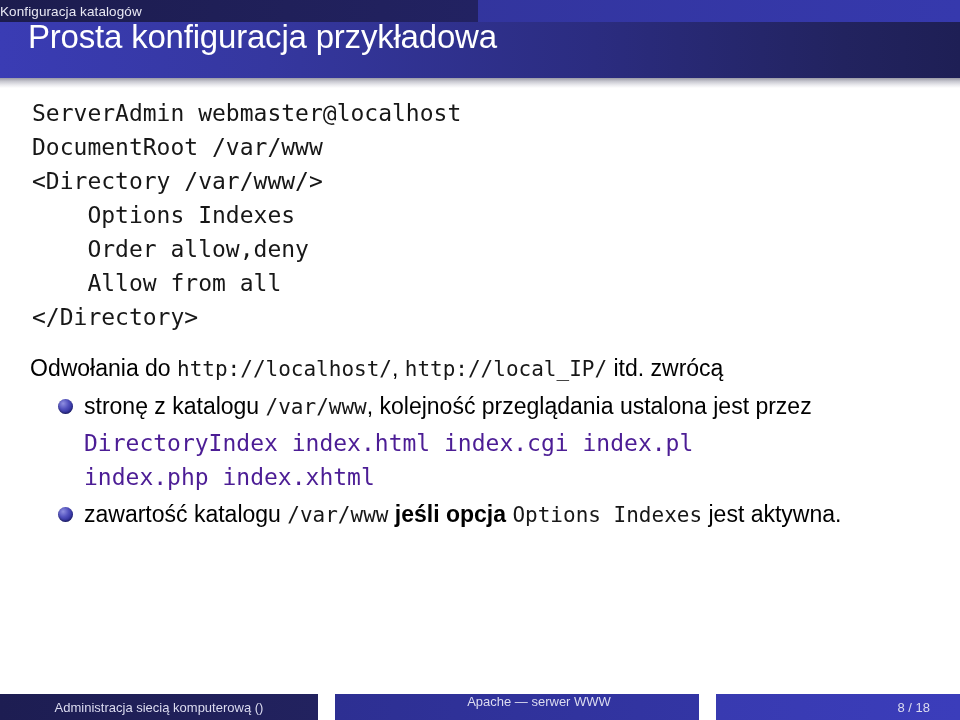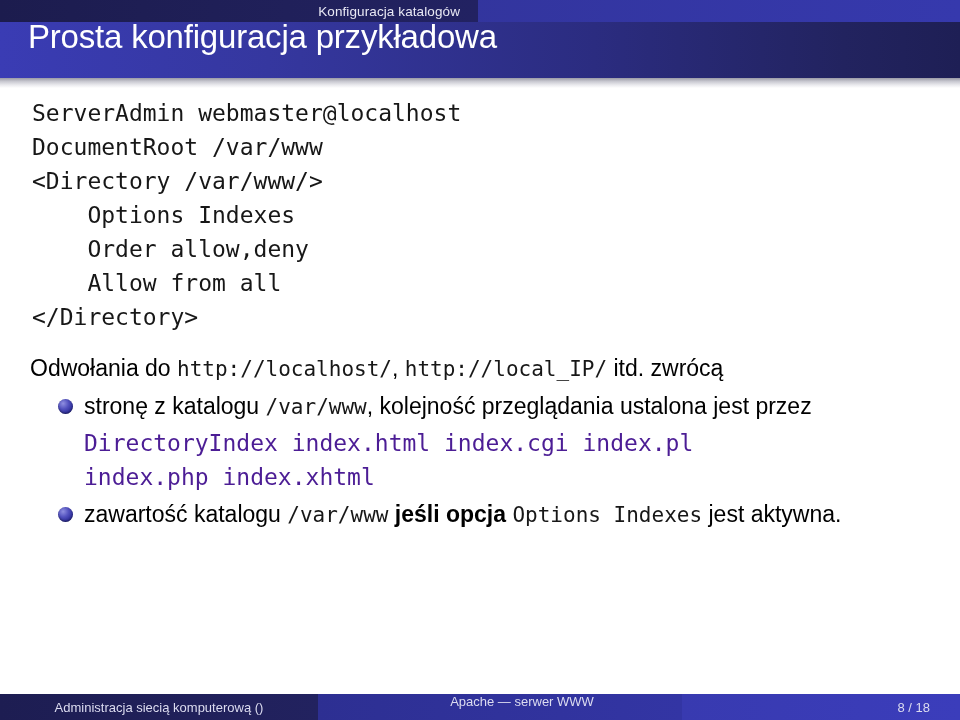--- a/index.html
+++ b/index.html
@@ -33,21 +33,20 @@
   }
   .header-section-tab {
     position: absolute;
     top: 0;
     left: 0;
     width: 478px;
     height: 22px;
     background: linear-gradient(to right, #1c1c4e 0%, #20205a 60%, #222262 100%);
     display: flex;
     align-items: center;
-    justify-content: flex-end;
     box-sizing: border-box;
     padding-right: 18px;
   }
   .header-section-title {
     color: #e8e8f4;
     font-size: 13.5px;
     letter-spacing: 0.1px;
     white-space: nowrap;
   }
   .header-titlebar {
@@ -144,20 +143,21 @@
   .bold-part { font-weight: bold; }
 
   
   .footer {
     position: absolute;
     bottom: 0;
     left: 0;
     width: 960px;
     height: 26px;
     display: flex;
+    gap: 17px;
   }
   .footer-left {
     width: 318px;
     background: linear-gradient(to right, #1d1d52 0%, #22225f 100%);
     display: flex;
     align-items: center;
     justify-content: center;
   }
   .footer-center {
     width: 320px;

